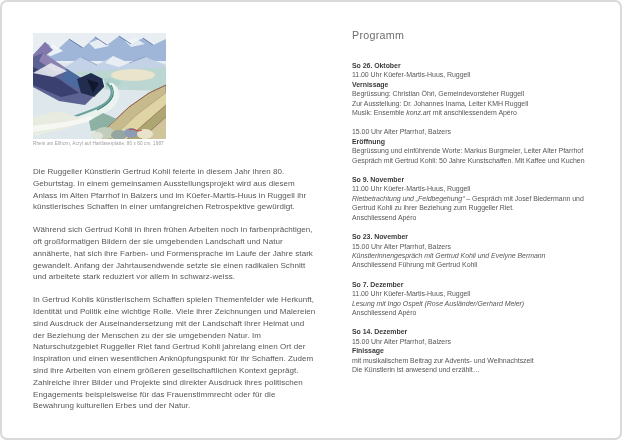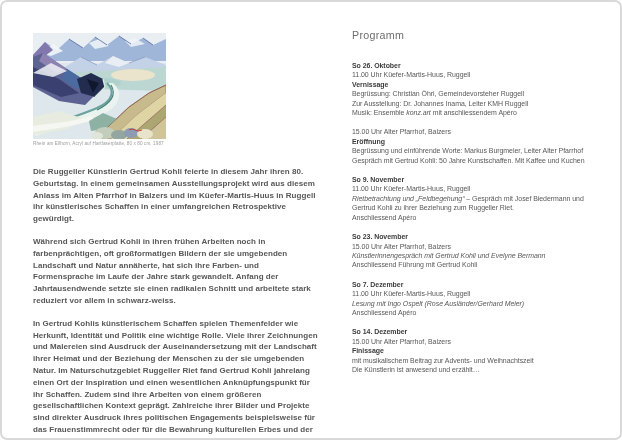--- a/index.html
+++ b/index.html
@@ -7,21 +7,21 @@
   .page{position:relative;width:622px;height:440px;box-sizing:border-box;
         border:2px solid #d9d9d9;border-radius:7px;background:#ffffff;overflow:hidden;}
 
   
   .artwork{position:absolute;left:31px;top:31px;width:133px;height:106px;margin:0;}
   .artwork svg{display:block;width:133px;height:106px;}
   .caption{position:absolute;left:31px;top:139px;font-size:4.6px;letter-spacing:.1px;
            color:#9b9b9b;white-space:nowrap;}
   .intro{position:absolute;left:31px;top:164px;width:285px;font-size:8px;
          line-height:11.8px;color:#575757;letter-spacing:.05px;}
-  .intro p{margin:0 0 11px 0;font-weight:bold;}
+  .intro p{margin:0 0 11px 0;}
 
   
   .program{position:absolute;left:350px;top:27px;width:262px;
            transform:scaleX(.93);transform-origin:0 0;}
   .program h1{margin:0 0 20px 0;font-size:11.5px;font-weight:normal;
               letter-spacing:.3px;color:#6e6e6e;}
   .event{margin:0 0 10px 0;font-size:7.5px;line-height:9.4px;color:#585858;
          letter-spacing:-.05px;white-space:nowrap;}
   .event .date{font-weight:bold;color:#3b3b3b;}
   .seg-n{font-style:normal;}

